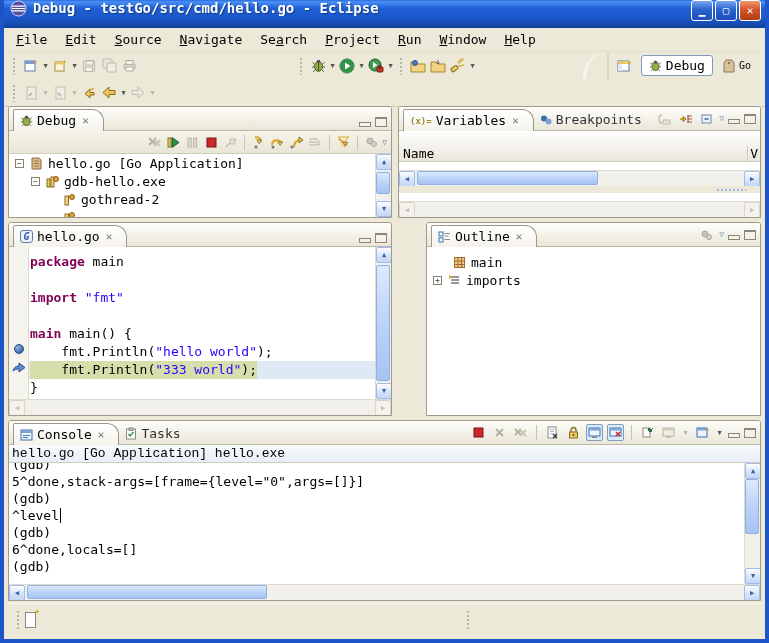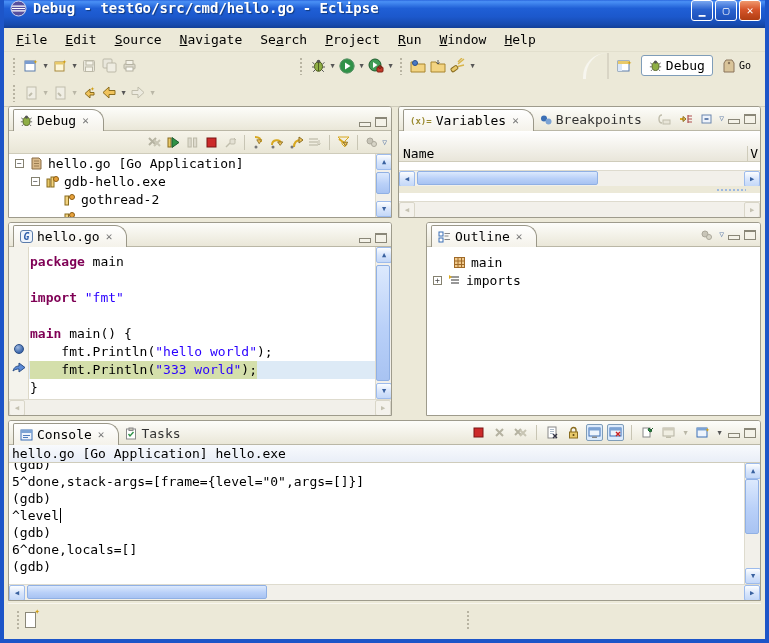--- a/index.html
+++ b/index.html
@@ -106,21 +106,21 @@
 
   
   .col-head { height:31px; background:linear-gradient(180deg,#ffffff,#e9e6da); border-bottom:1px solid #cfccbb;
     display:flex; align-items:flex-end; font-size:13px; padding-left:4px; }
   .col-v { margin-left:auto; border-left:1px solid #cfccbb; padding:0 2px; }
   .sash { height:7px; background:#ECE9D8; display:flex; justify-content:flex-end; align-items:center; padding-right:14px; }
   .sash-grip { width:30px; height:4px; background-image:radial-gradient(#9db8e0 1px, transparent 1.2px); background-size:4px 4px; }
 
   
   .con-status { height:18px; background:linear-gradient(180deg,#f8fafd,#e9eef7); border-bottom:1px solid #cfccbb;
-    font-size:13px; display:flex; align-items:center; padding-left:3px; }
+    font-size:13px; display:flex; align-items:center; padding-left:3px;font-family:Liberation Mono, monospace; }
   .con-text { flex:1; display:flex; overflow:hidden; }
   .con-lines { flex:1; overflow:hidden; font-size:13px; line-height:17px; padding-left:3px; margin-top:-7px; }
   .caret { border-left:1px solid #000; margin-left:1px; }
 
   
   .statusbar { position:absolute; left:4px; right:4px; bottom:4px; height:32px; background:#ECE9D8;
     border-top:1px solid #f8f6ee; display:flex; align-items:center; }
   .fv-icon { width:11px; height:16px; border:1px solid #8a8778; background:#fff; position:relative; margin-left:4px; }
   .fv-icon::after { content:"✦"; position:absolute; right:-5px; top:-7px; color:#d2a018; font-size:9px; }
   .grip-v { width:5px; height:20px; margin-left:8px;

